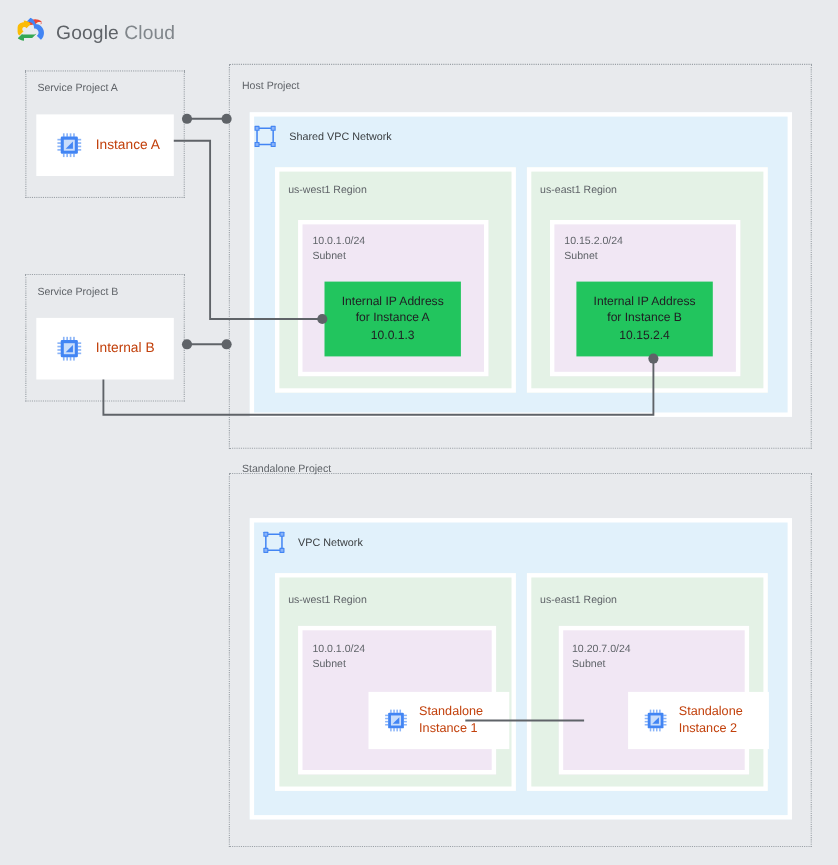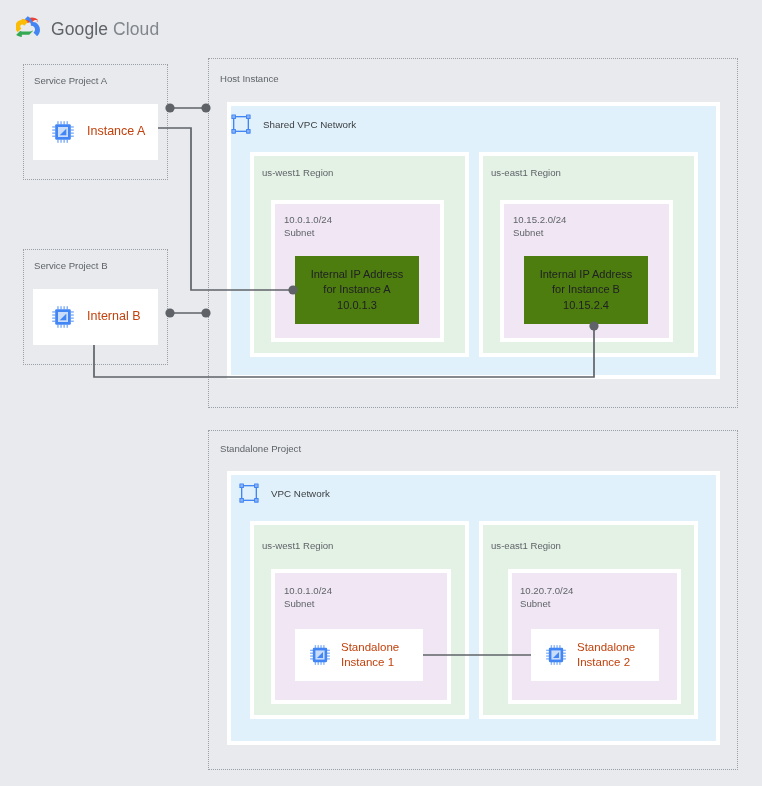--- a/index.html
+++ b/index.html
@@ -57,41 +57,41 @@
   }
   .region-label, .subnet-label {
     position: absolute;
     font-size: 9.6px;
     color: #5f6368;
     line-height: 12.5px;
     white-space: pre-line;
   }
   .white-card {
     position: absolute;
-    background: #4d7c0f;
+    background: #22c55e;
     display: flex;
     align-items: center;
     justify-content: center;
   }
   .card-ip {
     font-size: 11px;
     color: #202124;
     line-height: 15.5px;
     text-align: center;
     white-space: pre-line;
   }
   .inst-card {
     position: absolute;
     background: #ffffff;
     display: flex;
     align-items: center;
     gap: 12px;
     padding-left: 18px;
   }
-  .inst-card.compact { gap: 10px; padding-left: 14px; }
+  .inst-card.compact { gap: 10px; padding-left: 14px; margin-left: 40px; }
   .inst-label {
     font-size: 12.5px;
     color: #c2410c;
     line-height: 15.5px;
     white-space: pre-line;
   }
   .inst-label.small { font-size: 11.5px; }
   .icon { display: block; flex: 0 0 auto; }
 
   
@@ -171,21 +171,21 @@
           <rect x="19.6" y="15.5" width="3.2" height="1.5"></rect>
       </g>
       <rect x="4.2" y="4.2" width="15.6" height="15.6" rx="1.2" fill="#4285f4"></rect>
       <rect x="7.0" y="7.0" width="10" height="10" fill="#c9ddfb"></rect>
       <path d="M15.3 8.7v6.6H8.7z" fill="#4285f4"></path>
     </svg>
     <div class="inst-label">Internal B</div>
   </div>
 
   <div class="dashed-box" style="left:208px; top:58px; width:530px; height:350px;"></div>
-  <div class="box-label" style="left:220px; top:73px;">Host Instance</div>
+  <div class="box-label" style="left:220px; top:73px;">Host Project</div>
 
   <div class="vpc-box" style="left:227px; top:102px; width:493px; height:277px;"></div>
   <div class="vpc-head" style="left:230px; top:113px;">
     <svg class="icon" width="22" height="22" viewBox="0 0 24 24">
       <g stroke="#4285f4" stroke-width="1.5" fill="none">
         <line x1="5" y1="4" x2="19" y2="4"></line>
           <line x1="5" y1="20" x2="19" y2="20"></line>
         <line x1="4" y1="5" x2="4" y2="19"></line>
           <line x1="20" y1="5" x2="20" y2="19"></line>
       </g>
@@ -221,21 +221,21 @@
   <div class="subnet-box" style="left:500px; top:200px; width:173px; height:142px;"></div>
   <div class="subnet-label" style="left:513px; top:214px;">10.15.2.0/24
 Subnet</div>
   <div class="white-card" style="left:524px; top:256px; width:124px; height:68px;">
     <div class="card-ip">Internal IP Address
 for Instance B
 10.15.2.4</div>
   </div>
 
   <div class="dashed-box" style="left:208px; top:430px; width:530px; height:340px;"></div>
-  <div class="box-label" style="left:220px; top:443px;">Standalone Project</div>
+  <div class="box-label" style="left:220px; top:421px;">Standalone Project</div>
 
   <div class="vpc-box" style="left:227px; top:471px; width:493px; height:274px;"></div>
   <div class="vpc-head" style="left:238px; top:482px;">
     <svg class="icon" width="22" height="22" viewBox="0 0 24 24">
       <g stroke="#4285f4" stroke-width="1.5" fill="none">
         <line x1="5" y1="4" x2="19" y2="4"></line>
           <line x1="5" y1="20" x2="19" y2="20"></line>
         <line x1="4" y1="5" x2="4" y2="19"></line>
           <line x1="20" y1="5" x2="20" y2="19"></line>
       </g>

